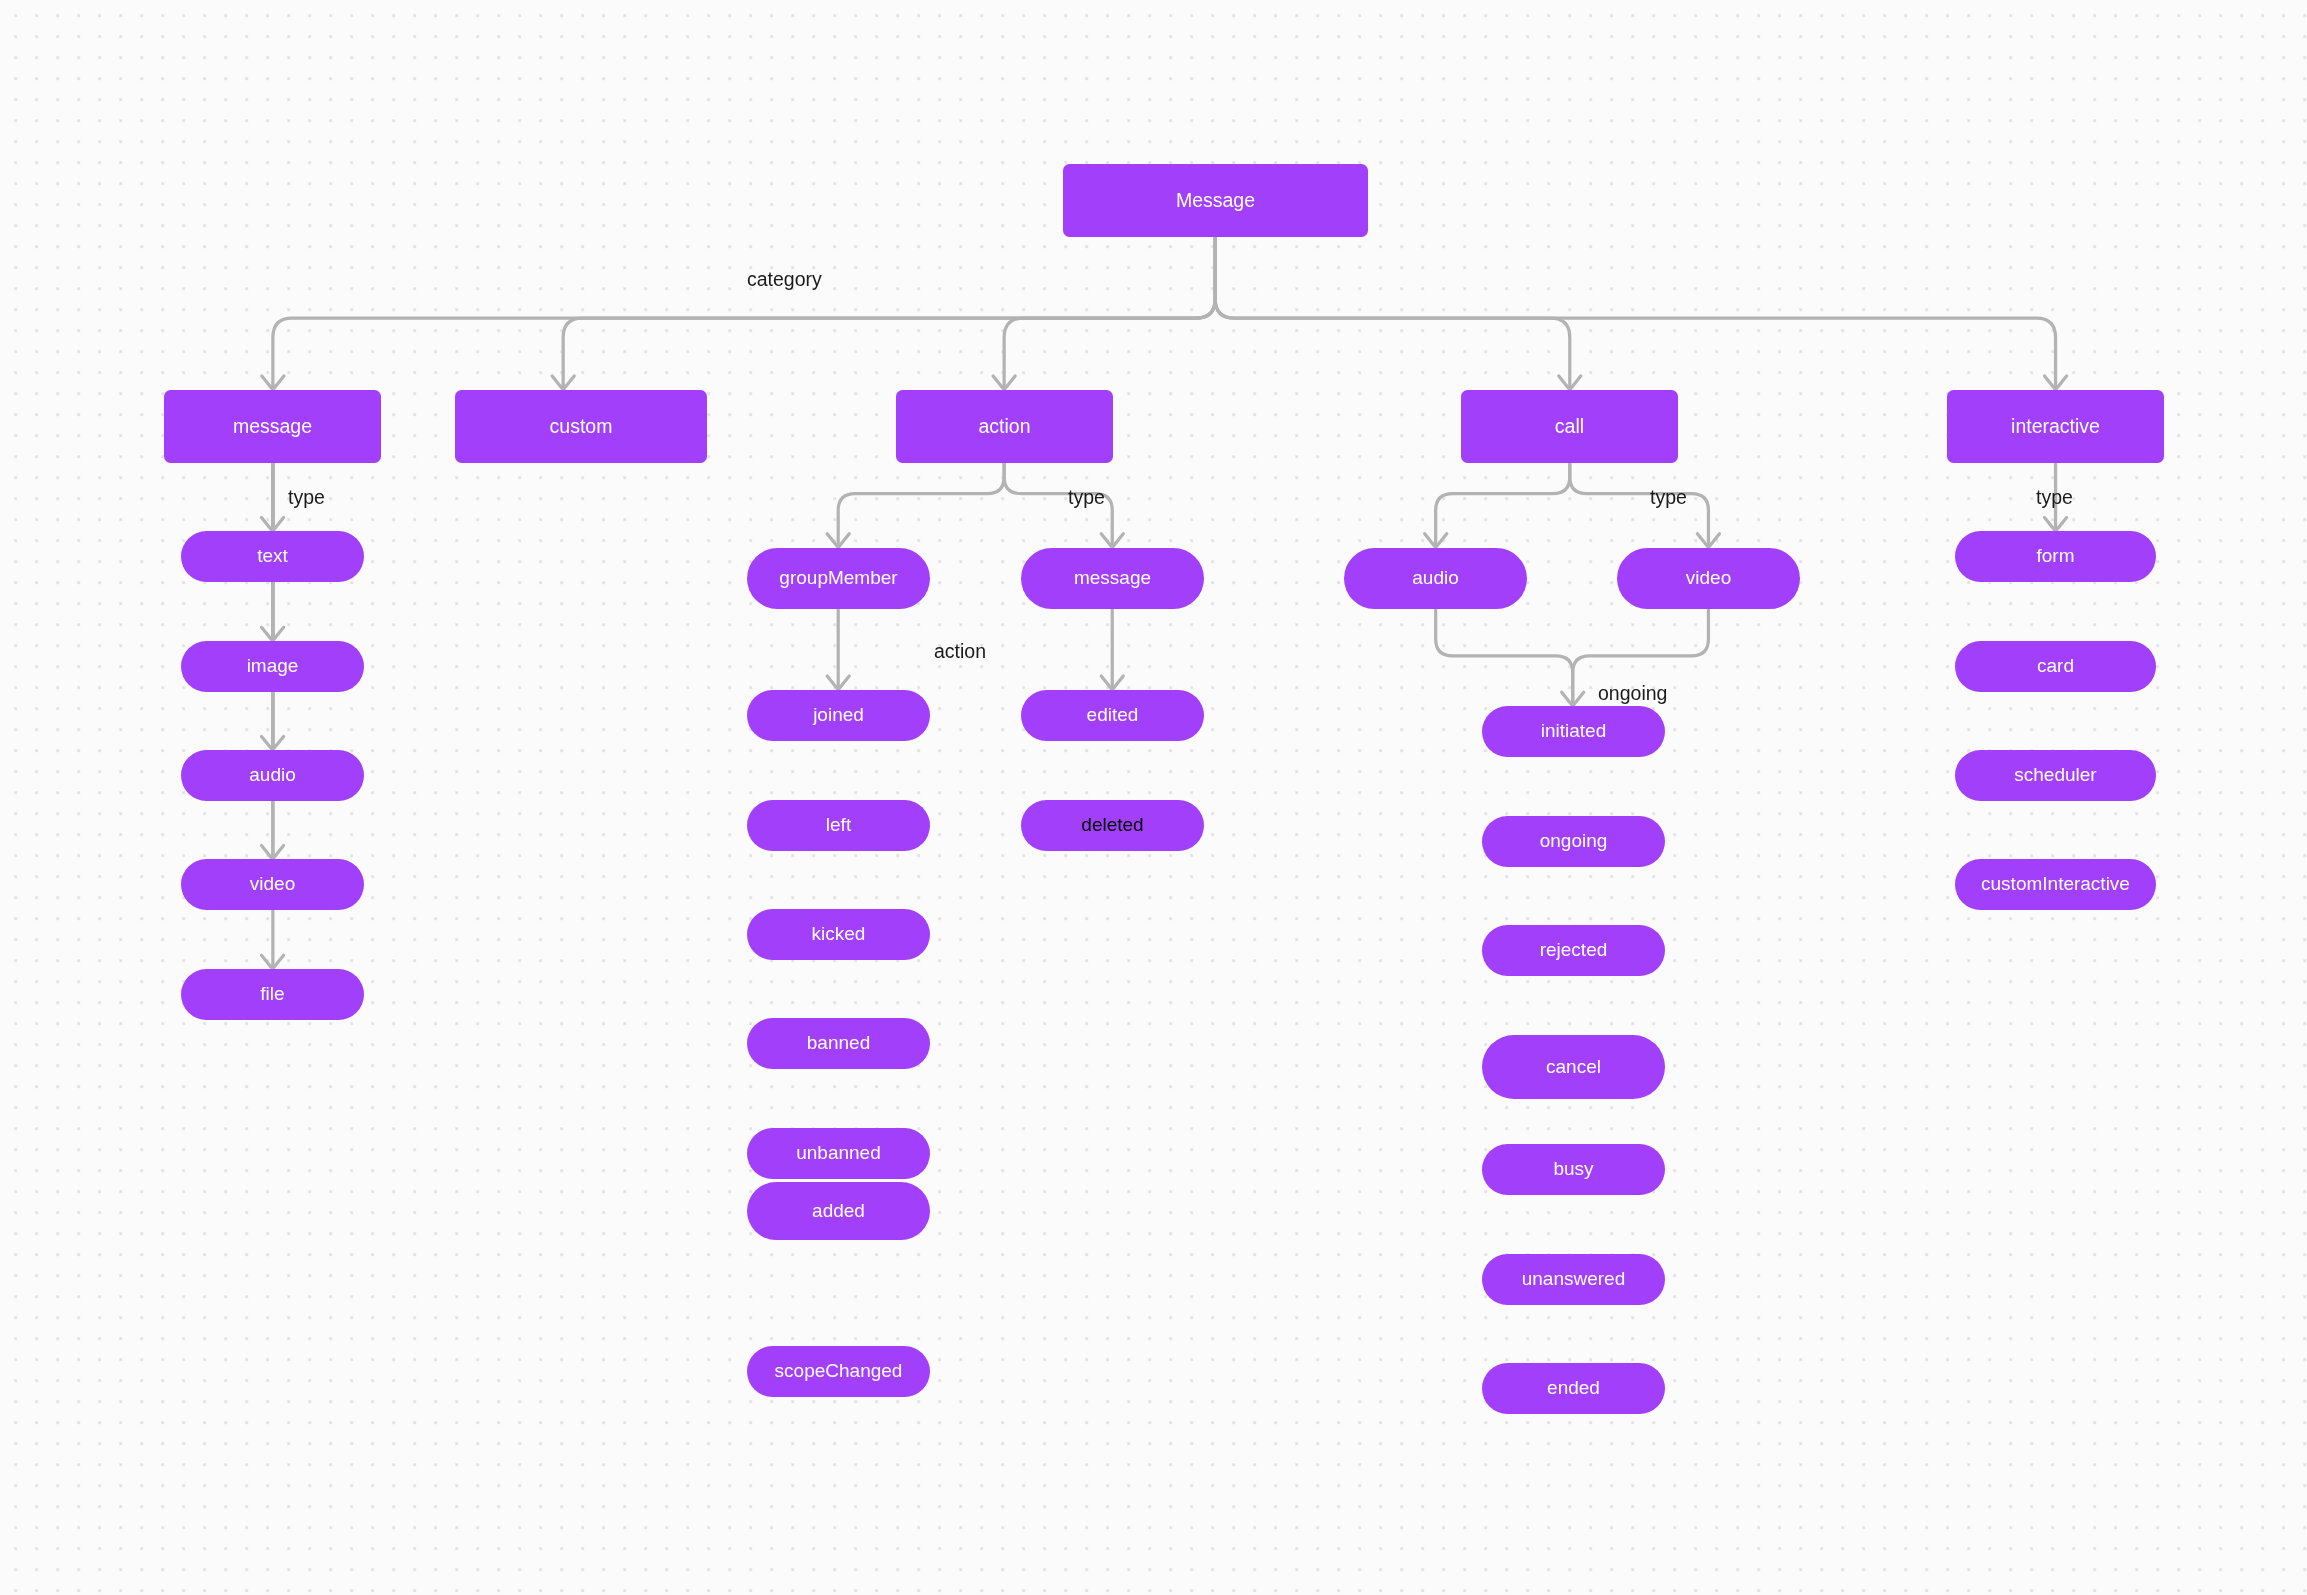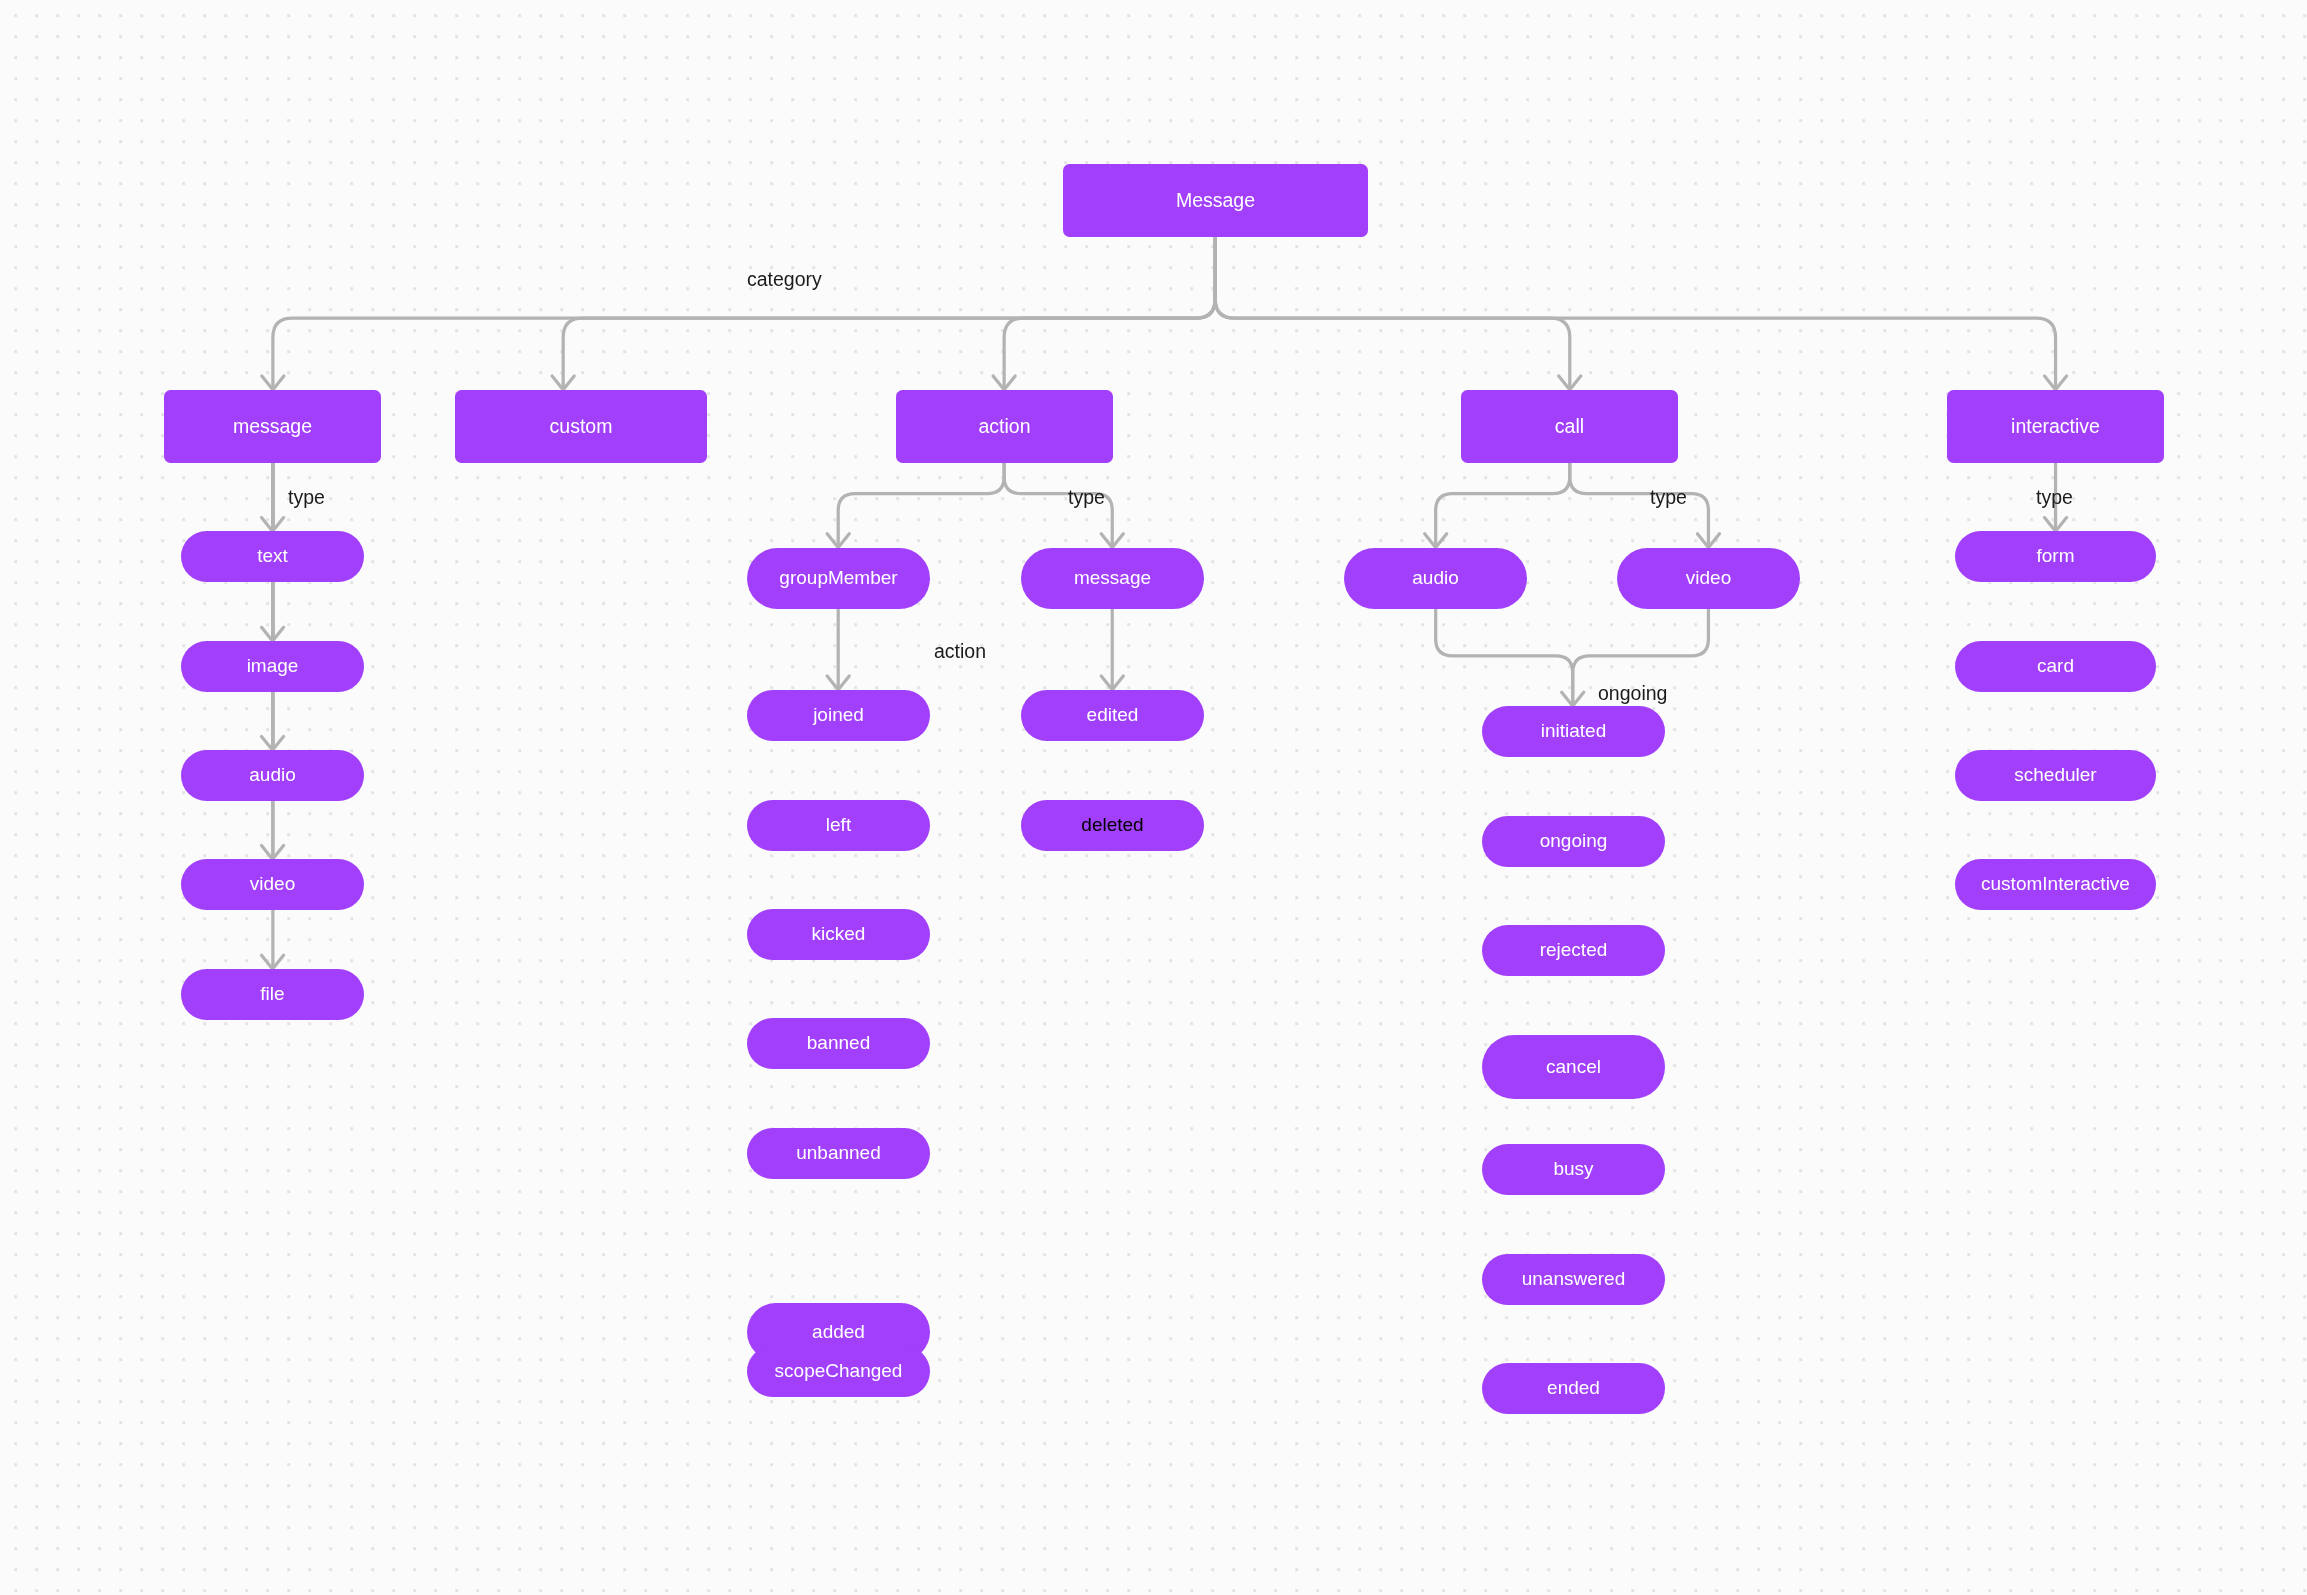--- a/index.html
+++ b/index.html
@@ -140,21 +140,21 @@
       </div>
       <div class="node pill" style="left: 747px; top: 909px; width: 183px; height: 51px; background: rgb(162, 63, 250); color: rgb(255, 255, 255);">
         <span>kicked</span>
       </div>
       <div class="node pill" style="left: 747px; top: 1018px; width: 183px; height: 51px; background: rgb(162, 63, 250); color: rgb(255, 255, 255); text-align: right;">
         <span>banned</span>
       </div>
       <div class="node pill" style="left: 747px; top: 1128px; width: 183px; height: 51px; background: rgb(162, 63, 250); color: rgb(255, 255, 255);">
         <span>unbanned</span>
       </div>
-      <div class="node pill" style="left: 747px; top: 1303px; width: 183px; height: 58px; background: rgb(162, 63, 250); color: rgb(255, 255, 255); text-align: right;">
+      <div class="node pill" style="left: 747px; top: 1182px; width: 183px; height: 58px; background: rgb(162, 63, 250); color: rgb(255, 255, 255); text-align: right;">
         <span>added</span>
       </div>
       <div class="node pill" style="left: 747px; top: 1346px; width: 183px; height: 51px; background: rgb(162, 63, 250); color: rgb(255, 255, 255);">
         <span>scopeChanged</span>
       </div>
       <div class="node pill" style="left: 1021px; top: 548px; width: 183px; height: 61px; background: rgb(162, 63, 250); color: rgb(255, 255, 255);">
         <span>message</span>
       </div>
       <div class="node pill" style="left: 1021px; top: 690px; width: 183px; height: 51px; background: rgb(162, 63, 250); color: rgb(255, 255, 255);">
         <span>edited</span>

